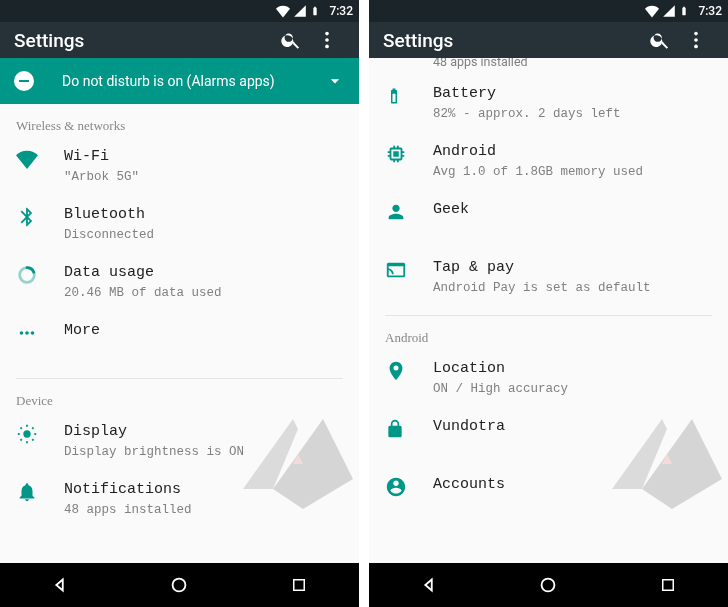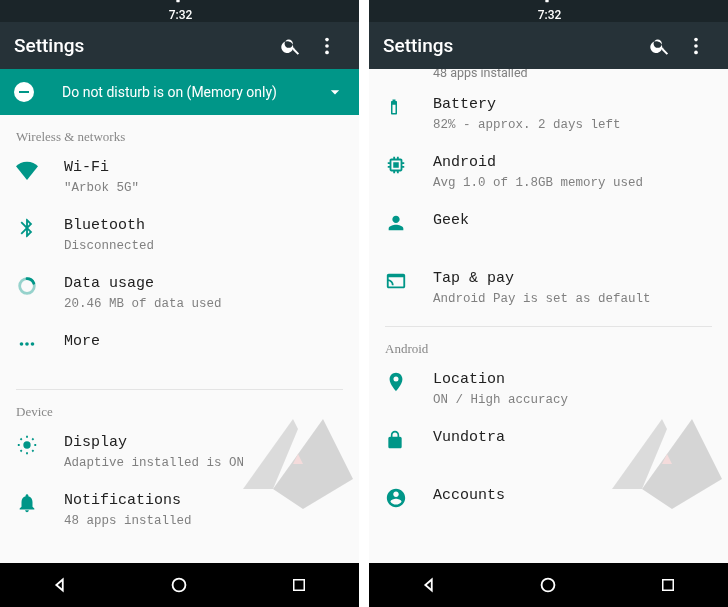--- a/index.html
+++ b/index.html
@@ -24,26 +24,25 @@
   .status-bar {
     height: 22px;
     background: #1b2529;
     color: #fff;
     display: flex;
     align-items: center;
     justify-content: flex-end;
     padding: 0 6px;
     font-size: 12px;
     gap: 3px;
-    flex-direction: column;
   }
   .status-bar .clock { margin-left: 2px; font-weight: 500; }
   .status-icon { width: 14px; height: 14px; display:inline-block; }
   .app-bar {
-    height: 47px;
+    height: 36px;
     background: #263238;
     color: #fff;
     display: flex;
     align-items: center;
     padding: 0 14px;
   }
   .app-bar .title {
     flex: 1;
     font-size: 19px;
     font-weight: 500;
@@ -160,21 +159,21 @@
           <circle cx="12" cy="12" r="2"></circle>
           <circle cx="12" cy="19" r="2"></circle>
         </svg>
     </div>
   </div>
 
   <div class="banner">
     <div class="circ">
         <div class="m"></div>
       </div>
-    <div class="text">Do not disturb is on (Memory only)</div>
+    <div class="text">Do not disturb is on (Alarms apps)</div>
     <div class="chev">
       <svg viewBox="0 0 24 24" width="20" height="20" fill="#fff">
           <path d="M7 10l5 5 5-5z"></path>
         </svg>
     </div>
   </div>
 
   <div class="content">
     <div class="section-header muted">Wireless &amp; networks</div>
 
@@ -233,21 +232,21 @@
 
     <div class="row">
       <div class="ic">
           <svg viewBox="0 0 24 24" width="22" height="22" fill="#009688">
             <circle cx="12" cy="12" r="4"></circle>
             <path d="M12 2v2M12 20v2M4.9 4.9l1.4 1.4M17.7 17.7l1.4 1.4M2 12h2M20 12h2M4.9 19.1l1.4-1.4M17.7 6.3l1.4-1.4" stroke="#009688" stroke-width="2"></path>
           </svg>
         </div>
       <div class="labels">
         <div class="ttl">Display</div>
-        <div class="sub">Adaptive installed is ON</div>
+        <div class="sub">Display brightness is ON</div>
       </div>
     </div>
 
     <div class="row" style="padding-bottom:0;">
       <div class="ic">
           <svg viewBox="0 0 24 24" width="22" height="22" fill="#009688">
             <path d="M12 22c1.1 0 2-.9 2-2h-4c0 1.1.9 2 2 2zm6-6V11c0-3.1-1.6-5.6-4.5-6.3V4c0-.8-.7-1.5-1.5-1.5S10.5 3.2 10.5 4v.7C7.6 5.4 6 7.9 6 11v5l-2 2v1h16v-1l-2-2z"></path>
           </svg>
         </div>
       <div class="labels">

